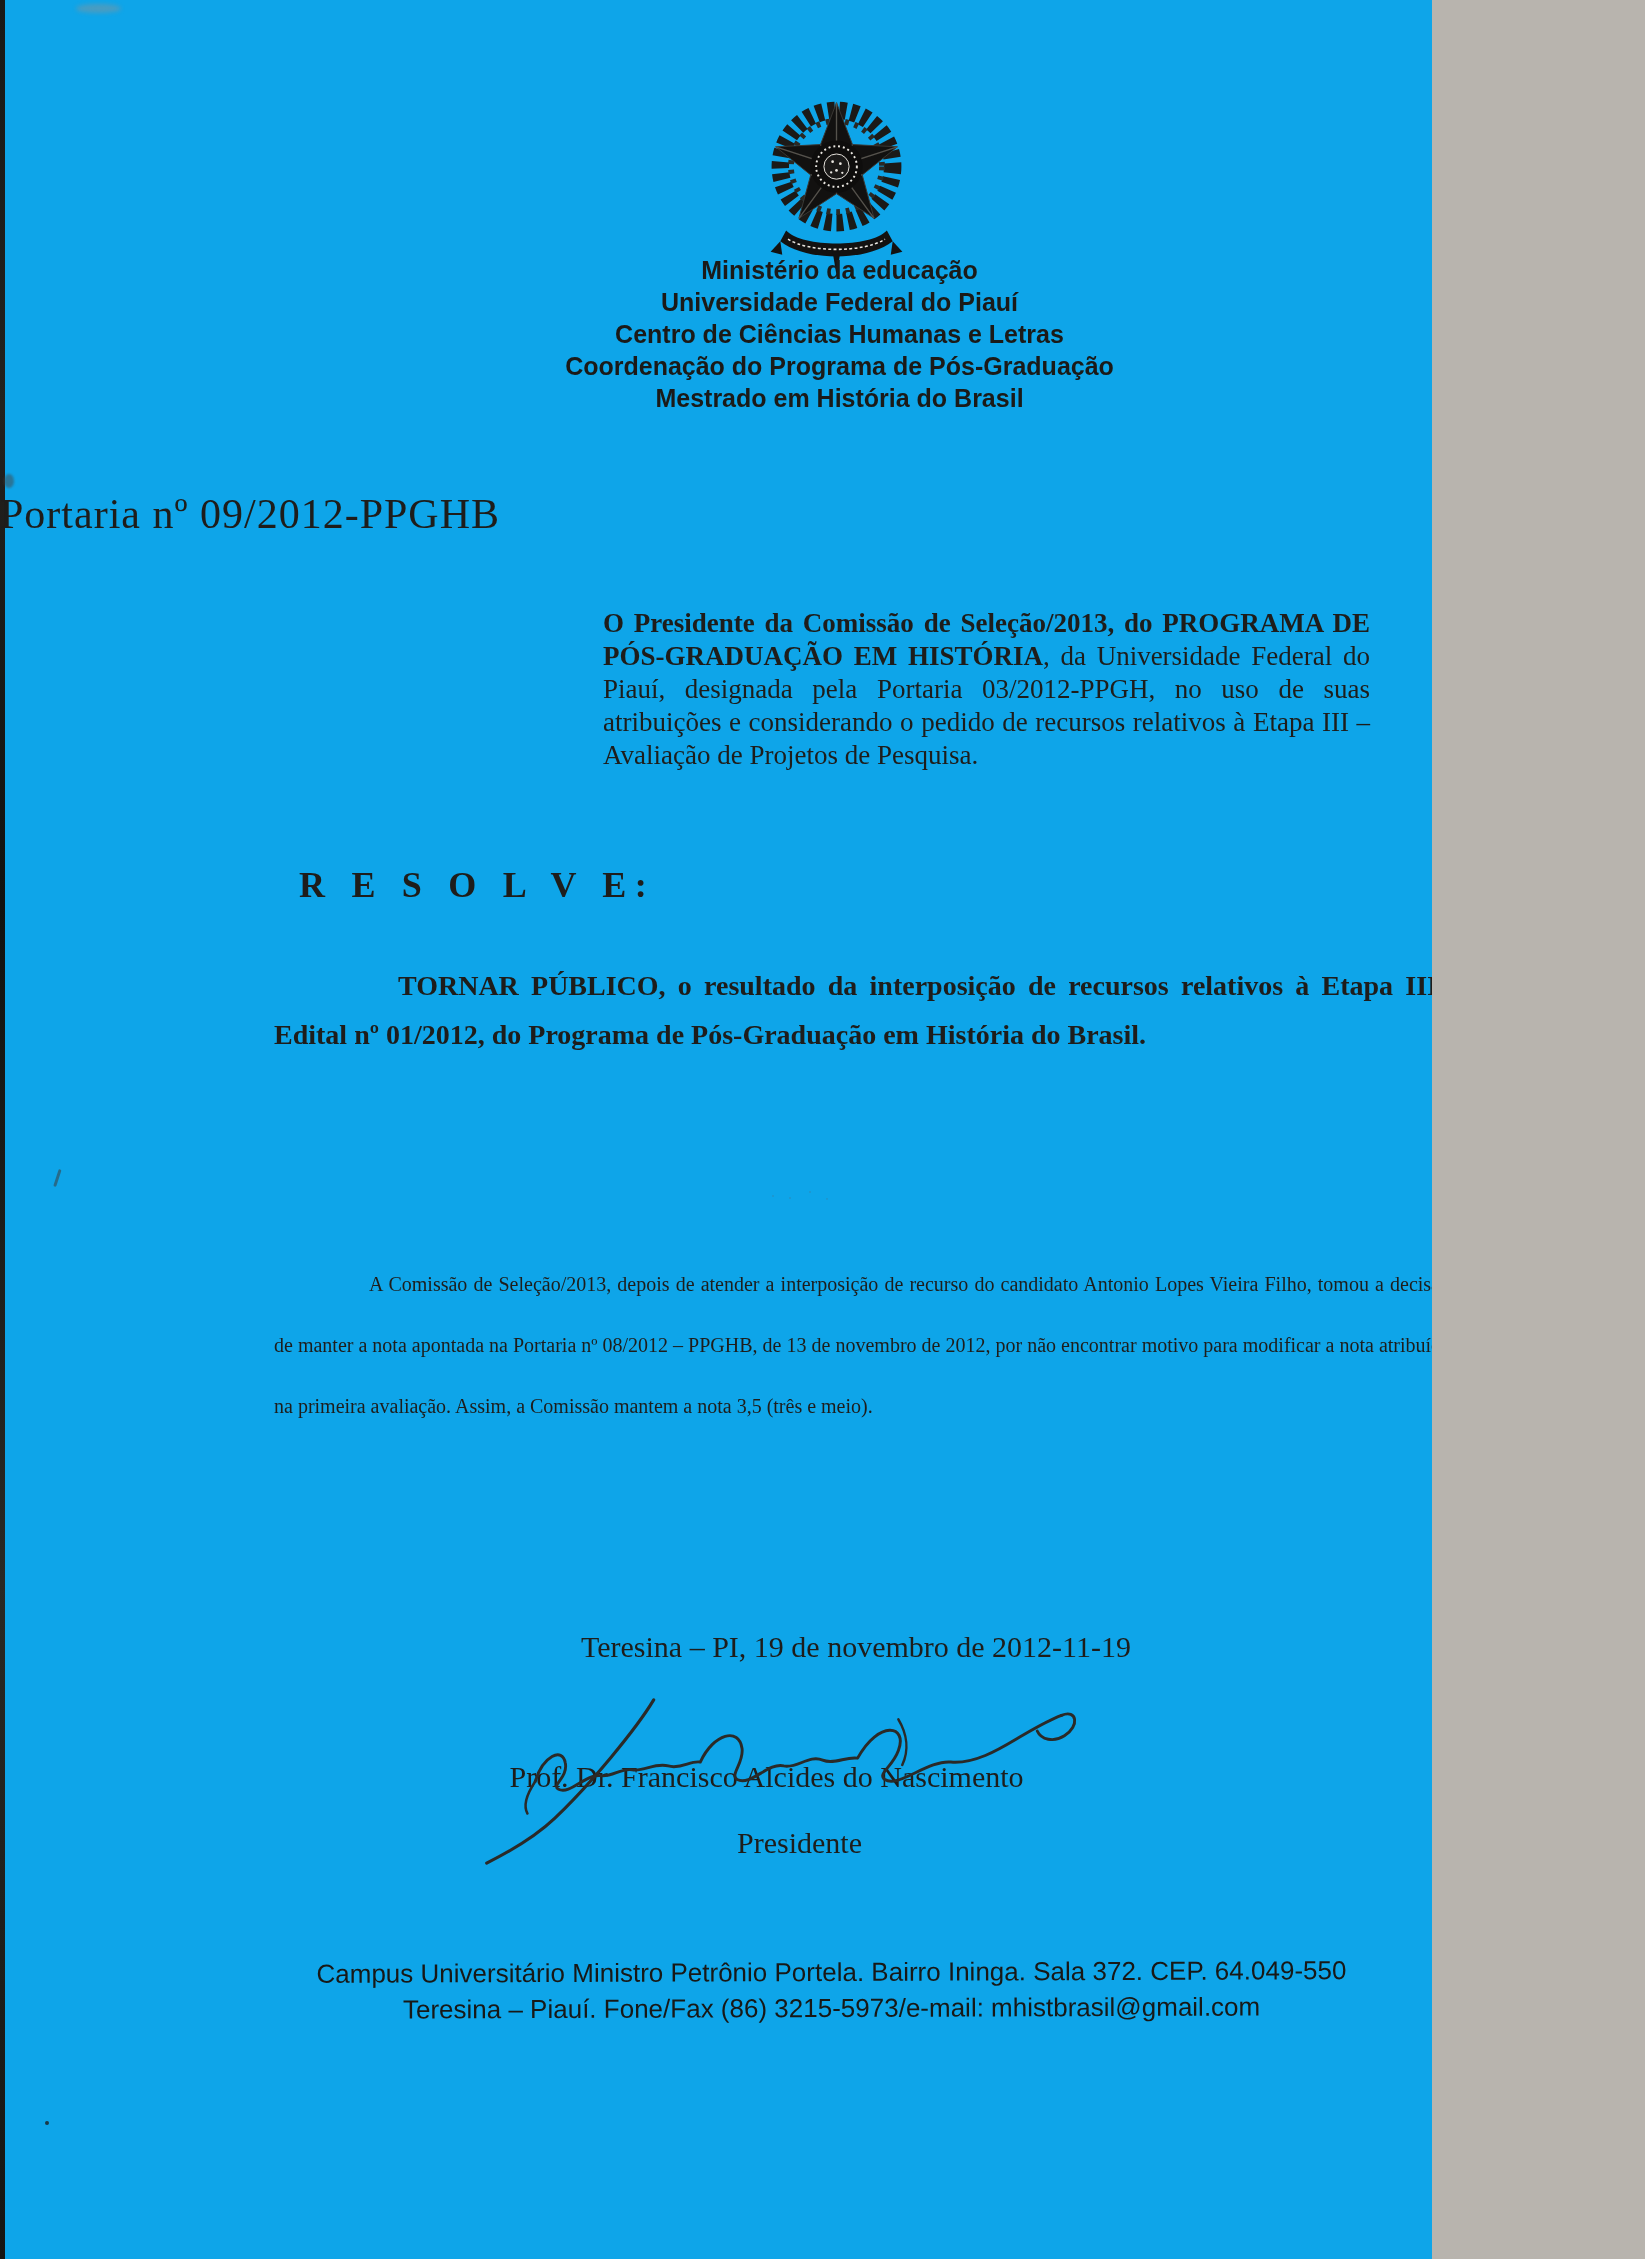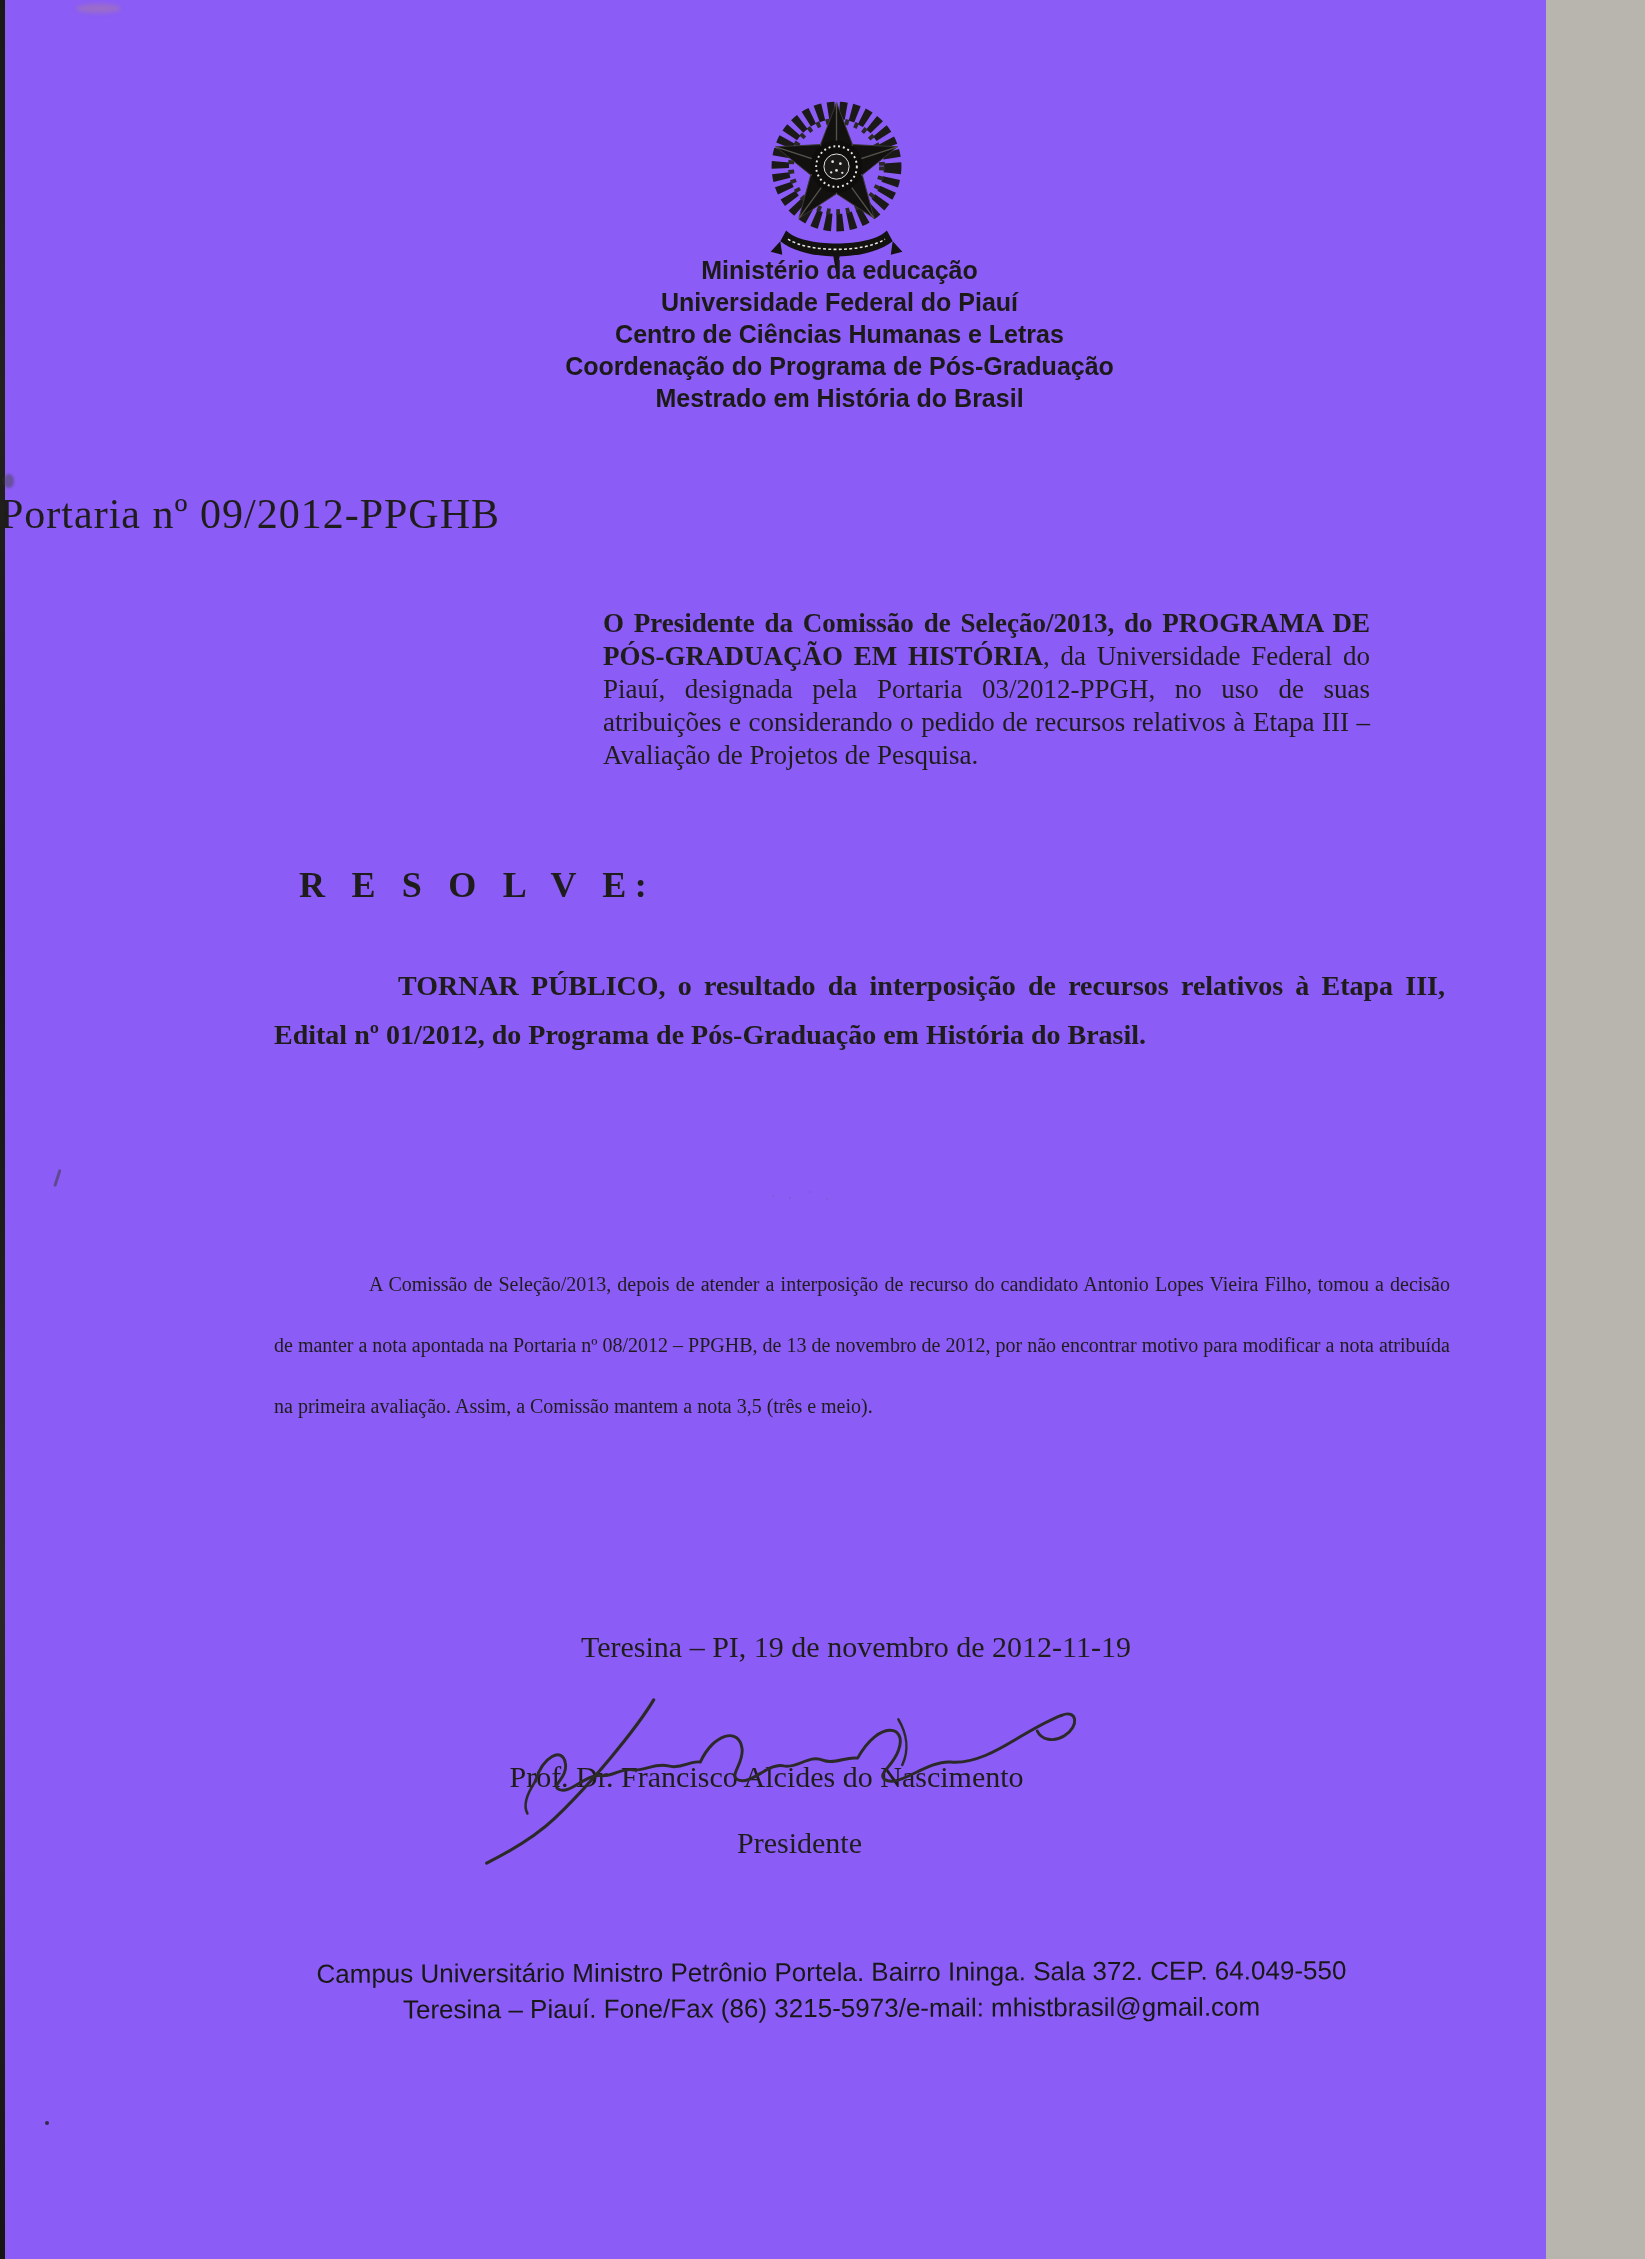--- a/index.html
+++ b/index.html
@@ -1,19 +1,19 @@
 <!DOCTYPE html>
 <html><head>
 <meta charset="utf-8">
 <style>
   html,body{margin:0;padding:0;background:#b8b4ae;}
   .page{
     position:relative;
-    width:1546px;height:2259px;
-    background:#8b5cf6;
+    width:1432px;height:2259px;
+    background:#0ea5e9;
     font-family:"Liberation Serif", serif;
     color:#1e1d1b;
     overflow:hidden;
   }
   
   .scan-edge{position:absolute;left:0;top:0;width:4.9px;height:2259px;
     background:linear-gradient(180deg,#191917 0%,#23221f 18%,#121210 40%,#2a2925 70%,#161513 100%);}
   .smudge{position:absolute;border-radius:50%;pointer-events:none;}
   .smudge.tan{left:76px;top:3.9px;width:45px;height:8.7px;background:rgba(182,140,120,.35);filter:blur(1.9px);}
   .smudge.pencil{left:765px;top:1186px;width:78px;height:15.5px;

